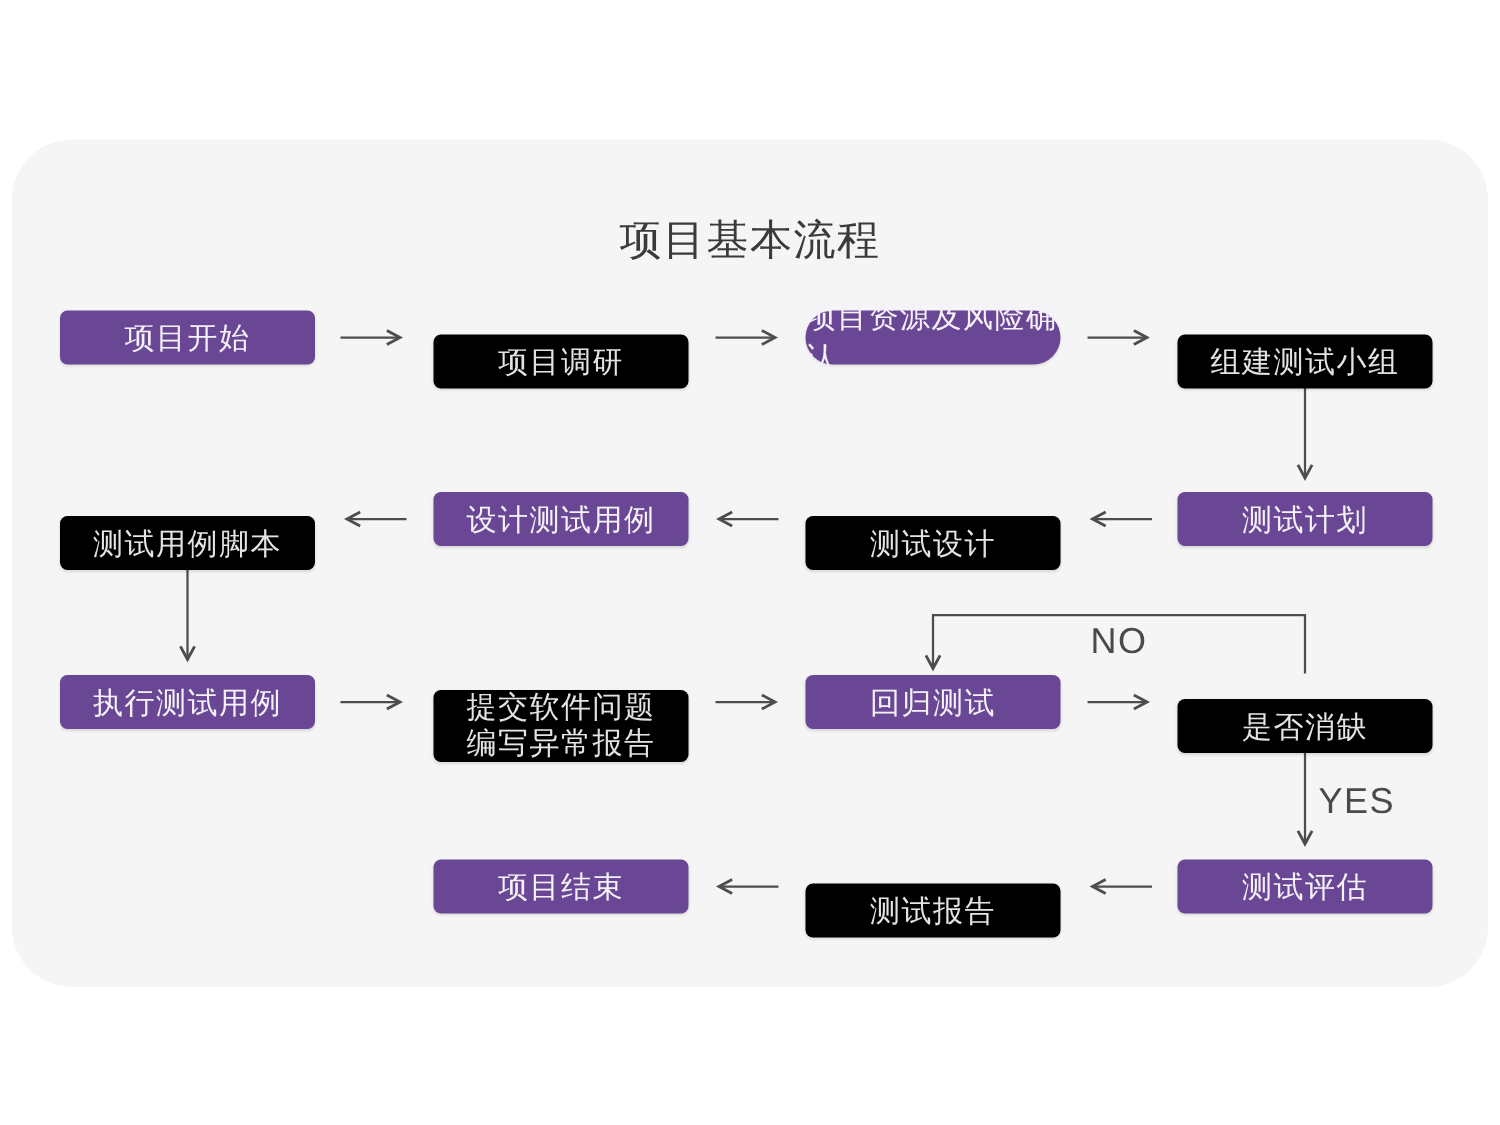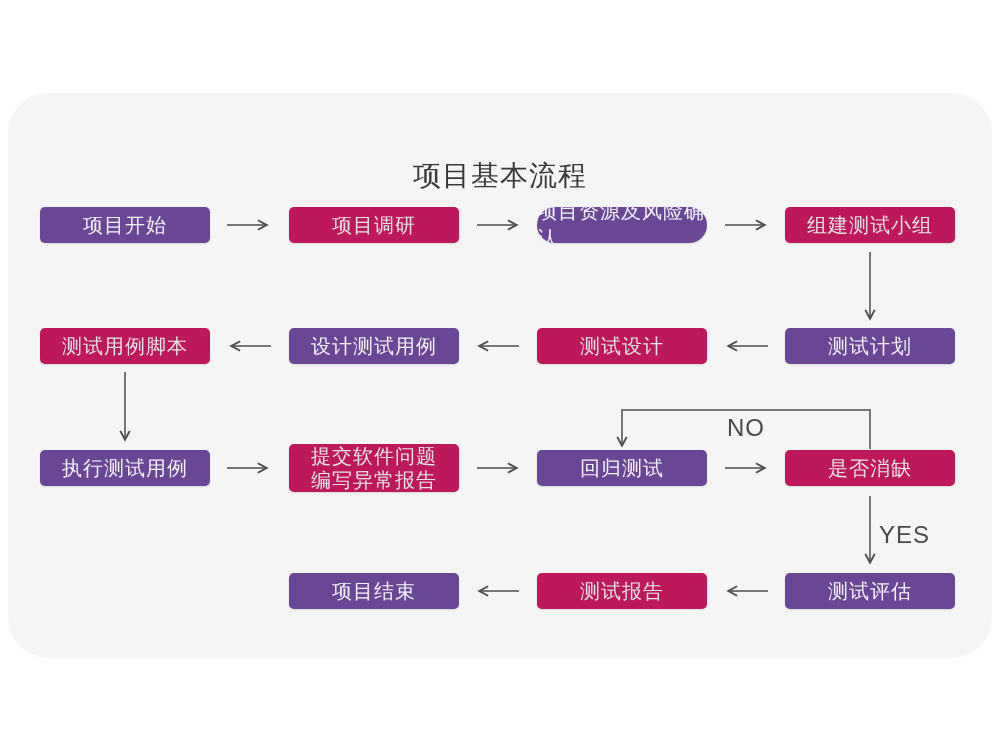--- a/index.html
+++ b/index.html
@@ -1,22 +1,22 @@
 <!DOCTYPE html>
 <html><head>
 <meta charset="utf-8">
 <style>
   html,body{margin:0;padding:0;background:#ffffff;}
   body{font-family:"Liberation Sans","DejaVu Sans",sans-serif;}
   .stage{position:relative;width:1000px;height:750px;background:#ffffff;overflow:hidden;}
   .card{position:absolute;left:8px;top:93px;width:984px;height:565px;background:#f6f5f6;border-radius:40px;}
-  .title{position:absolute;left:0;top:141px;width:1000px;text-align:center;font-size:28px;font-weight:500;color:#3a3a3a;letter-spacing:1px;margin-top:16px;}
+  .title{position:absolute;left:0;top:141px;width:1000px;text-align:center;font-size:28px;font-weight:500;color:#3a3a3a;letter-spacing:1px;}
   .node{position:absolute;width:170px;height:36px;border-radius:5px;display:flex;align-items:center;justify-content:center;font-size:20px;letter-spacing:1px;box-shadow:0 1px 2px rgba(0,0,0,0.12);}
   .node.primary{background:#6a4795;color:#f4f1f8;}
-  .node.secondary{background:#be185d;color:#e3e3e3;}
+  .node.secondary{background:#000000;color:#e3e3e3;margin-top:16px;}
   .node.tall{height:48px;flex-direction:column;line-height:24px;}
   .edges{position:absolute;left:0;top:0;width:1000px;height:750px;pointer-events:none;}
   .edge-label{position:absolute;font-size:24px;color:#4a4a4a;letter-spacing:1px;}
 </style>
 </head>
 <body>
 
 <div class="stage">
   <div class="card"></div>
 

